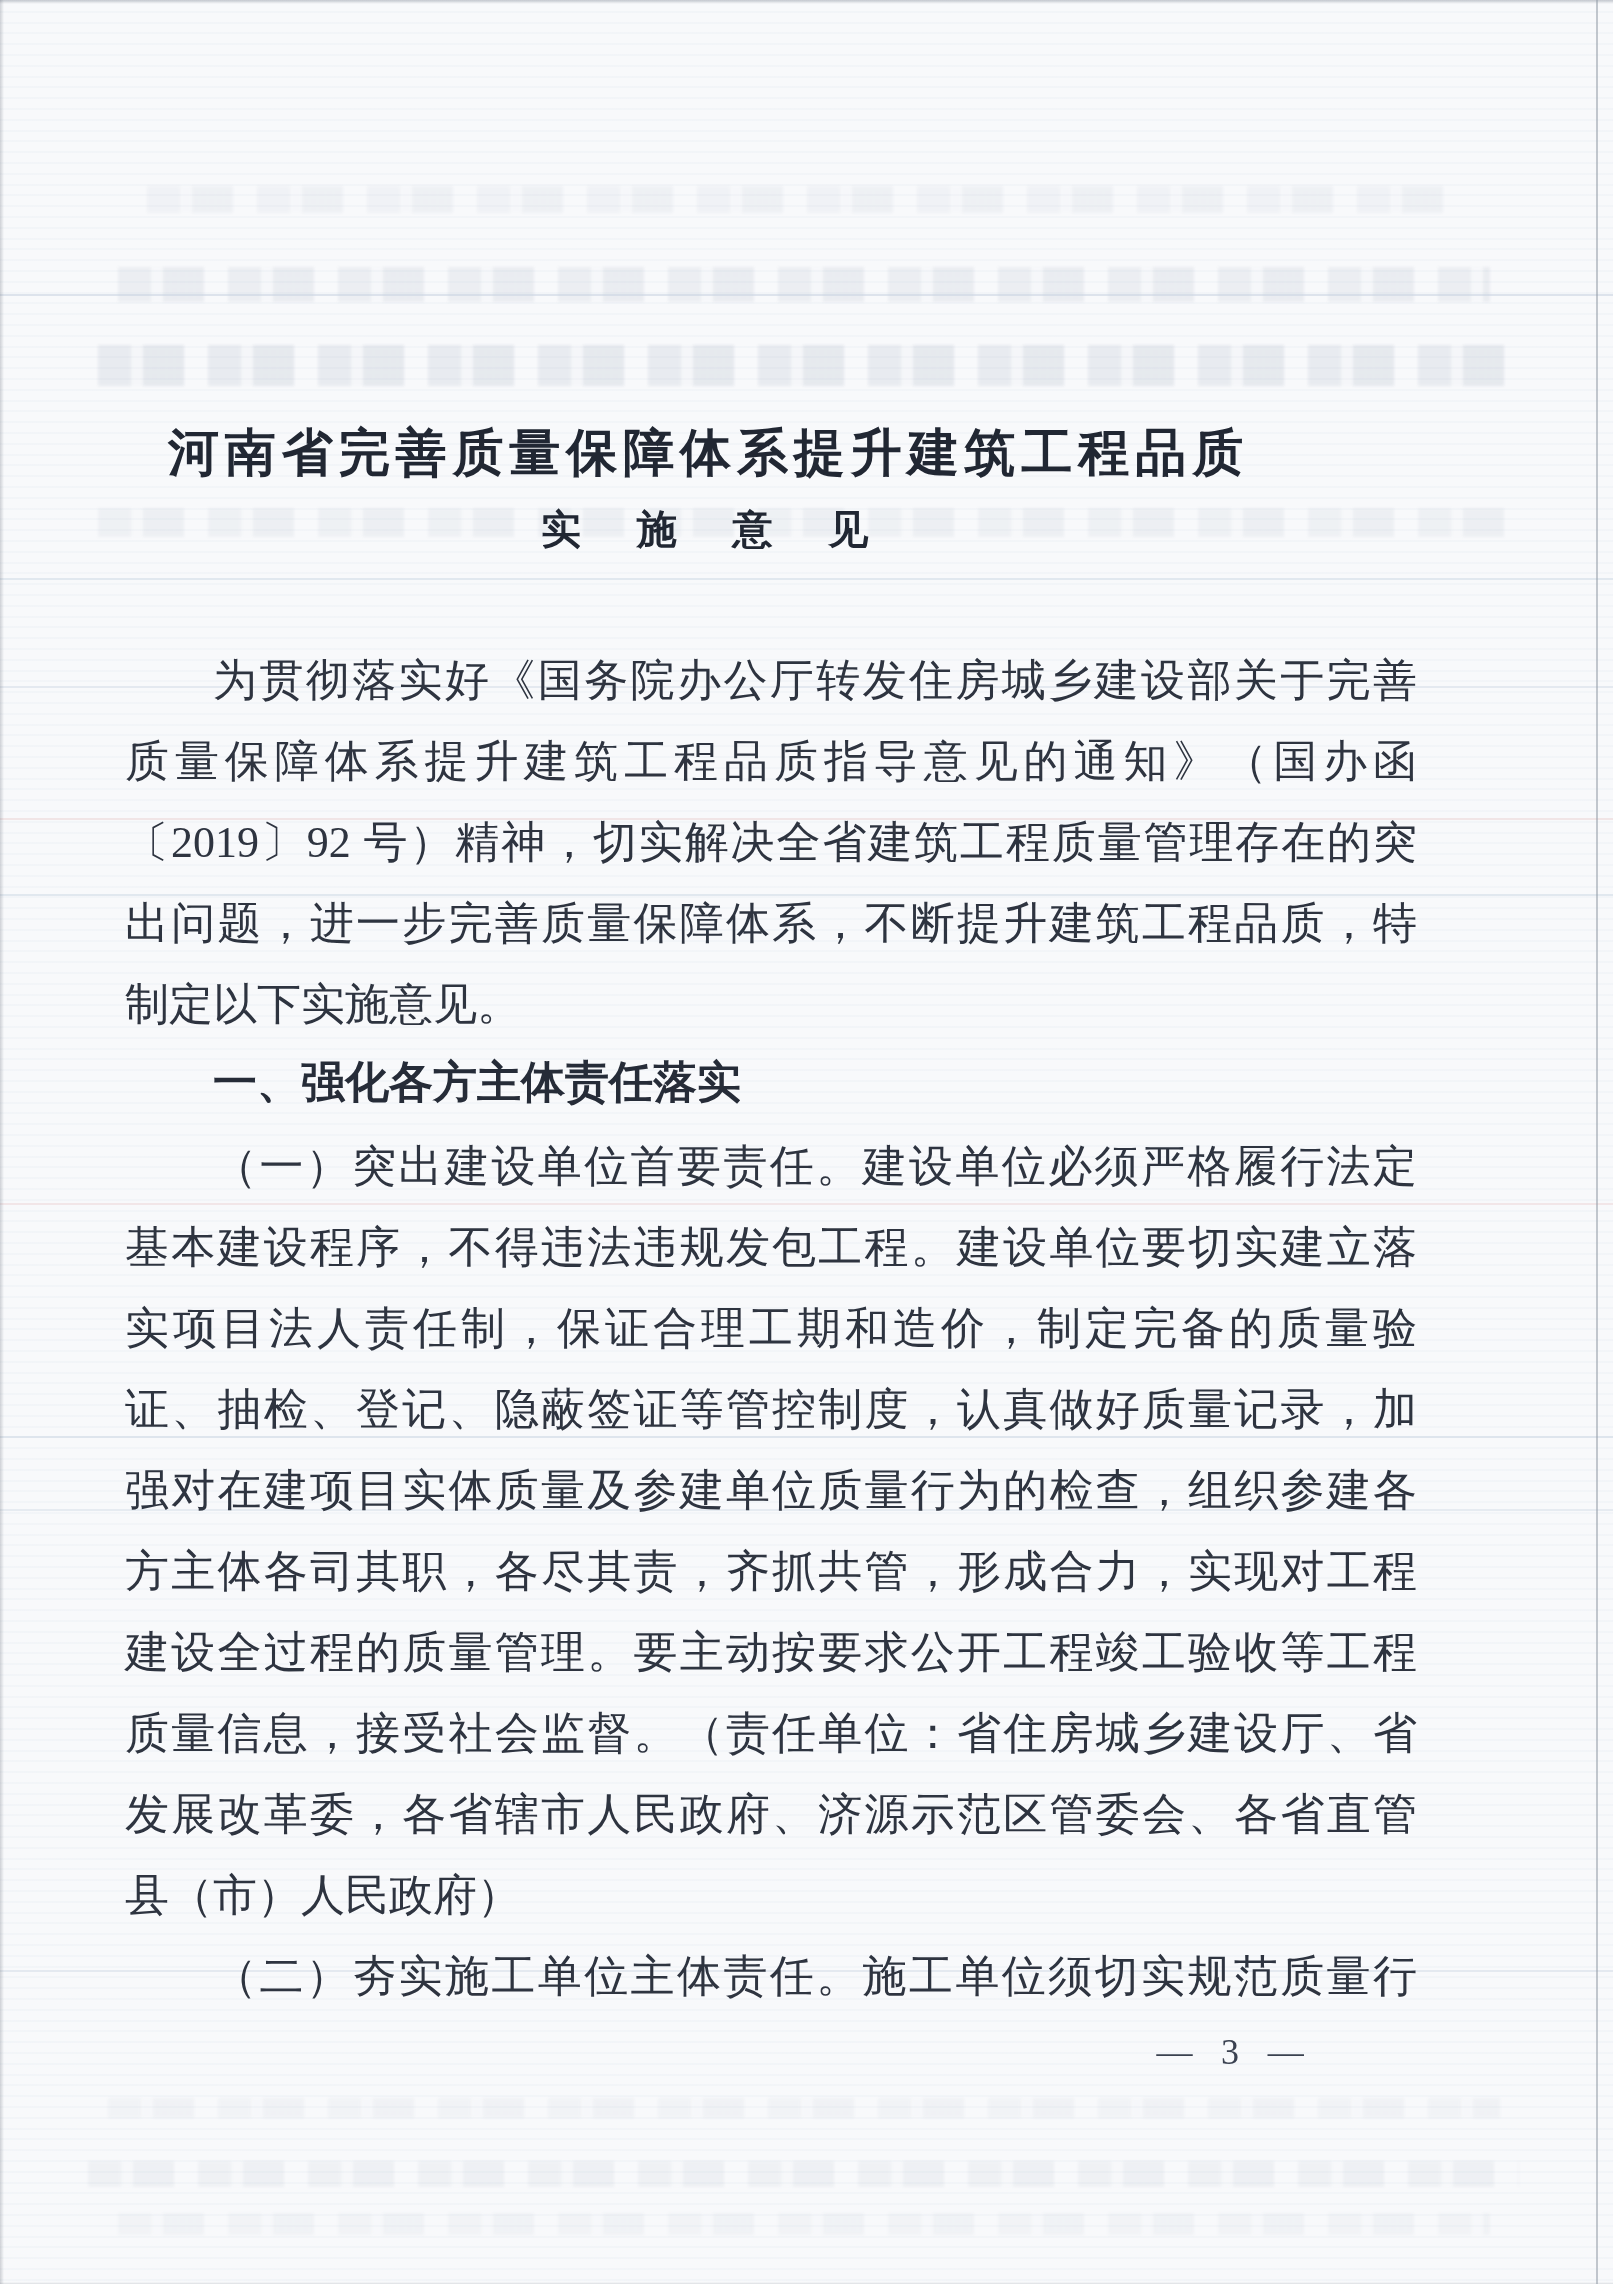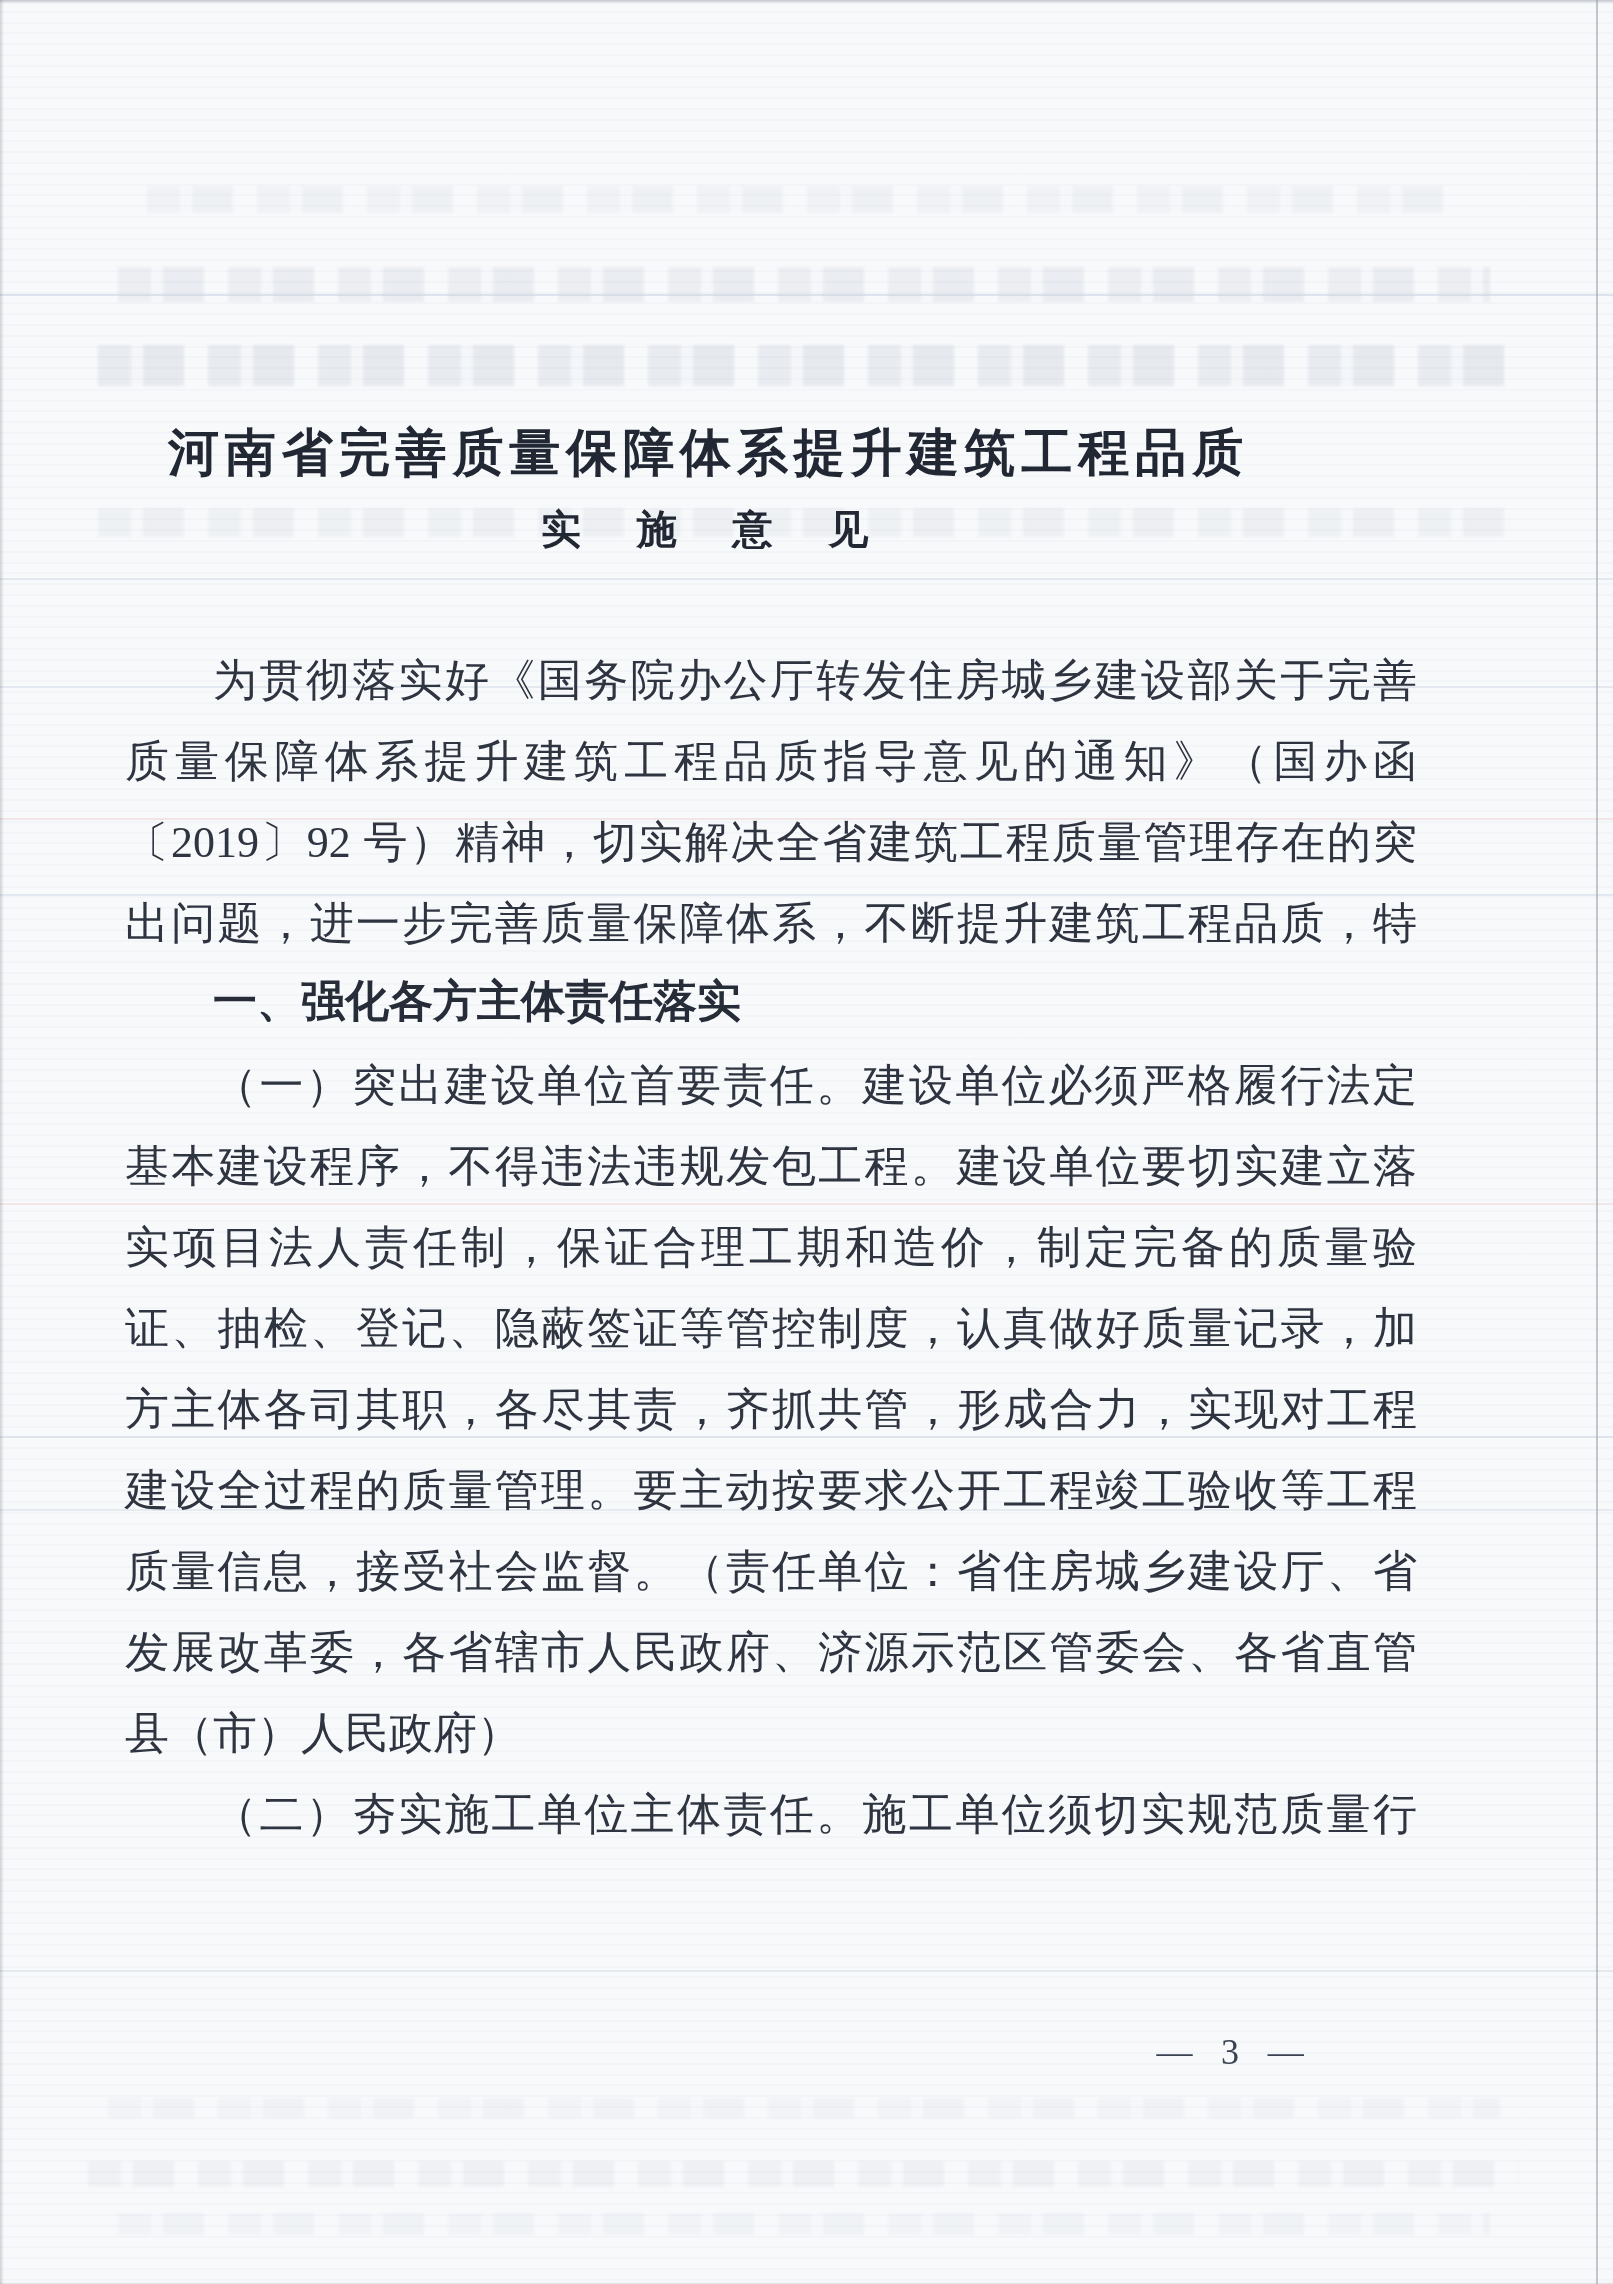--- a/index.html
+++ b/index.html
@@ -142,25 +142,27 @@
   <div class="title-block">
     <div class="title-line1">河南省完善质量保障体系提升建筑工程品质</div>
     <div class="title-line2">实 施 意 见</div>
   </div>
 
   <div class="body-block">
     <div class="tline indent jfull">为贯彻落实好《国务院办公厅转发住房城乡建设部关于完善</div>
     <div class="tline jfull">质量保障体系提升建筑工程品质指导意见的通知》（国办函</div>
     <div class="tline jfull">〔2019〕92 号）精神，切实解决全省建筑工程质量管理存在的突</div>
     <div class="tline jfull">出问题，进一步完善质量保障体系，不断提升建筑工程品质，特</div>
+    <div class="tline">制定以下实施意见。</div>
     <div class="tline indent heading">一、强化各方主体责任落实</div>
     <div class="tline indent jfull">（一）突出建设单位首要责任。建设单位必须严格履行法定</div>
     <div class="tline jfull">基本建设程序，不得违法违规发包工程。建设单位要切实建立落</div>
     <div class="tline jfull">实项目法人责任制，保证合理工期和造价，制定完备的质量验</div>
     <div class="tline jfull">证、抽检、登记、隐蔽签证等管控制度，认真做好质量记录，加</div>
+    <div class="tline jfull">强对在建项目实体质量及参建单位质量行为的检查，组织参建各</div>
     <div class="tline jfull">方主体各司其职，各尽其责，齐抓共管，形成合力，实现对工程</div>
     <div class="tline jfull">建设全过程的质量管理。要主动按要求公开工程竣工验收等工程</div>
     <div class="tline jfull">质量信息，接受社会监督。（责任单位：省住房城乡建设厅、省</div>
     <div class="tline jfull">发展改革委，各省辖市人民政府、济源示范区管委会、各省直管</div>
     <div class="tline">县（市）人民政府）</div>
     <div class="tline indent jfull">（二）夯实施工单位主体责任。施工单位须切实规范质量行</div>
   </div>
 
   <div class="page-footer">— 3 —</div>
 

